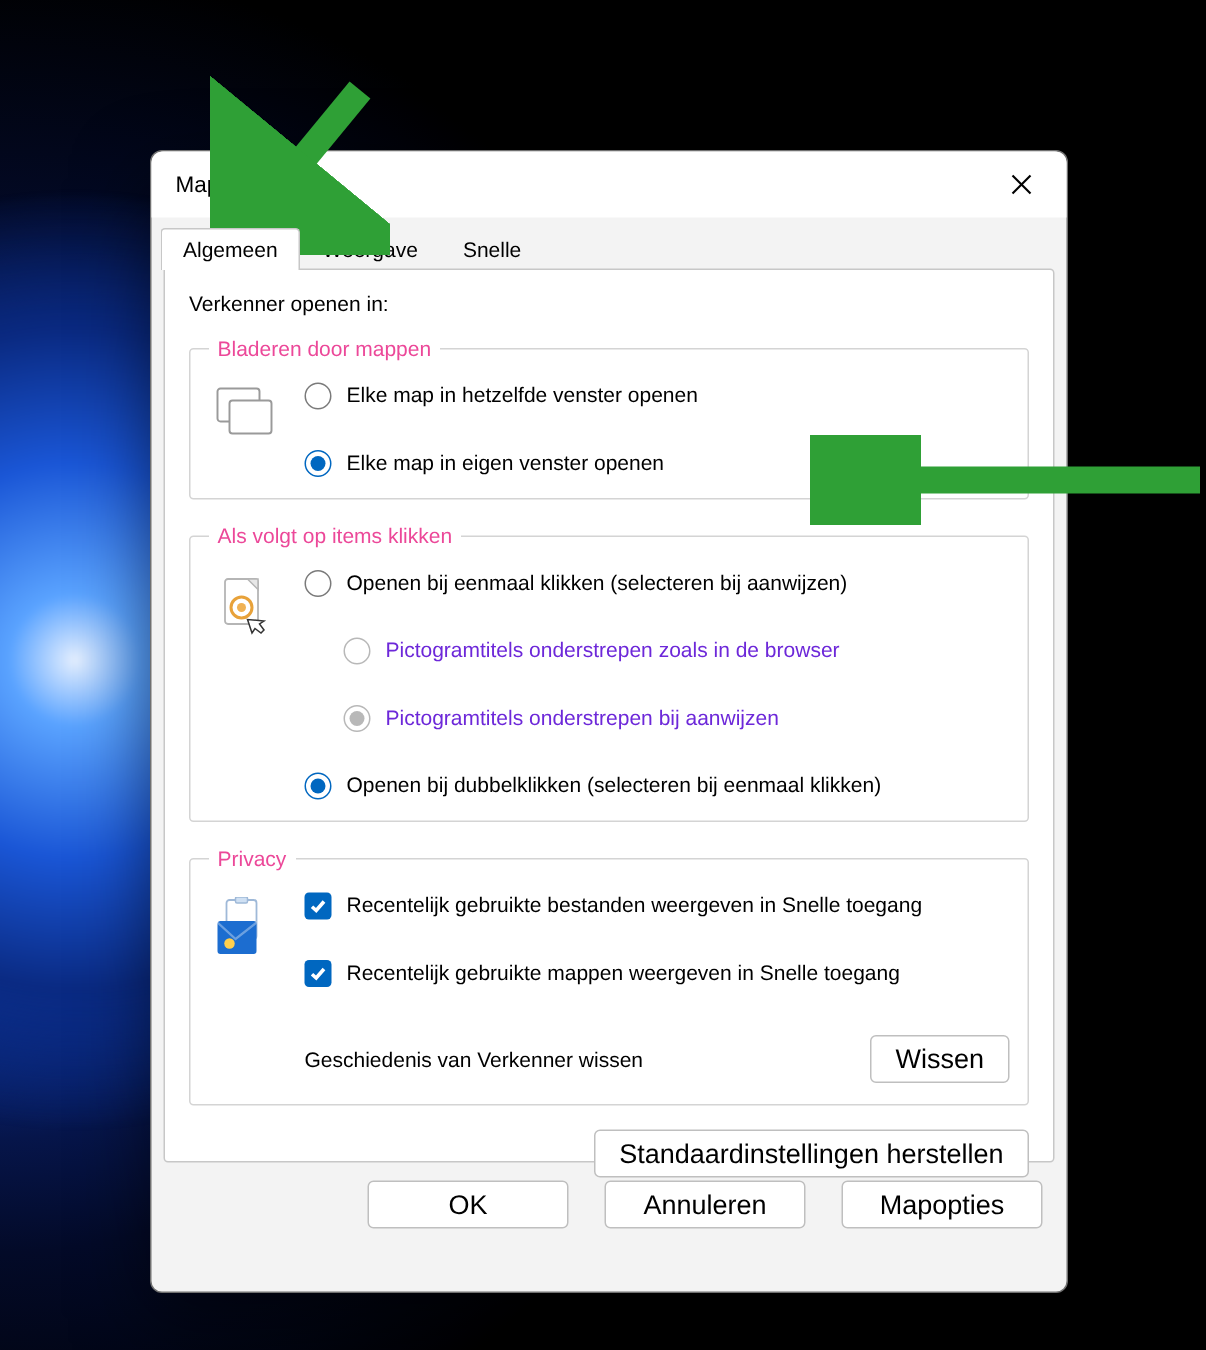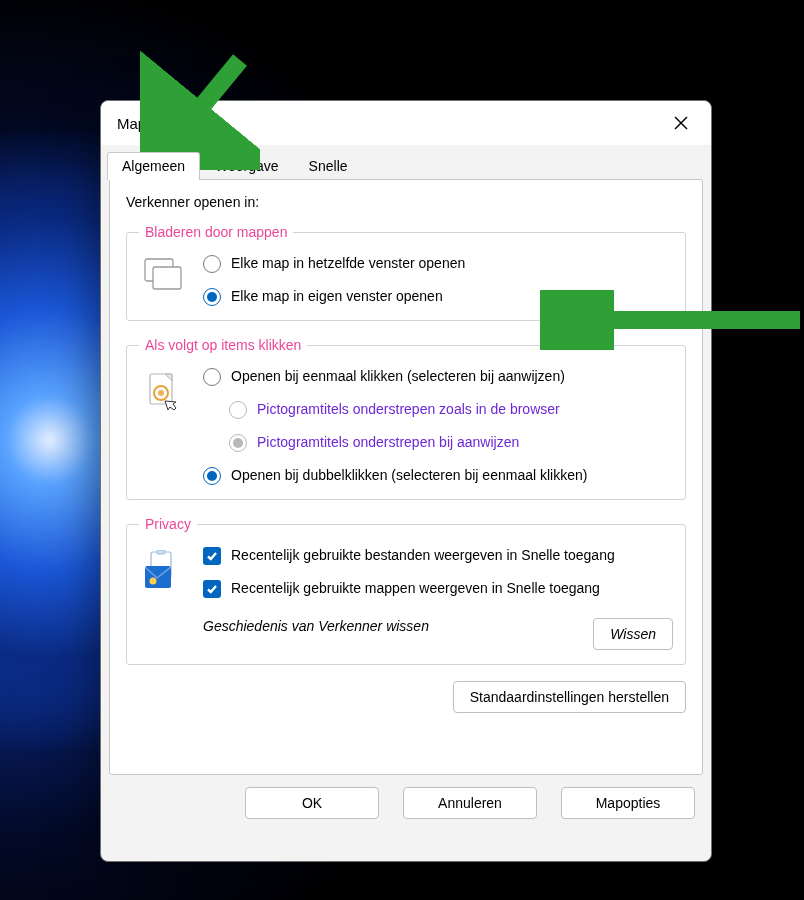--- a/index.html
+++ b/index.html
@@ -14,34 +14,34 @@
   .tab{padding:5px 14px 6px 14px;font-size:14px;border:1px solid transparent;border-bottom:none;border-radius:3px 3px 0 0;background:transparent;cursor:default;position:relative;top:1px;}
   .tab.active{background:#ffffff;border-color:#c7c7c7;z-index:2;}
   .tabpanel{margin:0 8px 8px 8px;background:#ffffff;border:1px solid #c7c7c7;border-radius:0 3px 3px 3px;padding:14px 16px 12px 16px;height:596px;box-sizing:border-box;position:relative;}
   .row-open{display:flex;align-items:center;gap:24px;margin-bottom:14px;}
   .dropdown{flex:1;display:flex;align-items:center;justify-content:space-between;border:1px solid #c0c0c0;border-radius:4px;background:#fff;height:30px;padding:0 10px;}
   .dropdown .chev{color:#555;}
   fieldset.group{border:1px solid #d4d4d4;border-radius:3px;margin:0 0 16px 0;padding:14px 12px 14px 12px;}
   fieldset.group>legend{padding:0 6px;font-size:14px;color:#ec4899;}
   .group-body{display:flex;gap:14px;}
   .group-icon{width:50px;flex:none;display:flex;justify-content:center;padding-top:4px;}
-  .options{flex:1;display:flex;flex-direction:column;gap:14px;}
+  .options{flex:1;display:flex;flex-direction:column;gap:26px;}
   .radio-row,.check-row{display:flex;align-items:flex-start;gap:10px;}
   .radio-row.sub{margin-left:26px;}
   .radio{width:18px;height:18px;border:1.6px solid #7a7a7a;border-radius:50%;flex:none;box-sizing:border-box;position:relative;background:#fff;margin-top:1px;}
   .radio.selected{border-color:#0067c0;}
   .radio.selected::after{content:"";position:absolute;inset:3px;border-radius:50%;background:#0067c0;}
   .radio.disabled{border-color:#b8b8b8;}
   .radio.disabled.selected::after{background:#b8b8b8;}
   .lbl{line-height:1.35;}
   .lbl.disabled{color:#6d28d9;}
   .checkbox{width:18px;height:18px;border-radius:3px;flex:none;background:#0067c0;display:flex;align-items:center;justify-content:center;margin-top:1px;}
   .checkbox svg{width:12px;height:12px;stroke:#fff;stroke-width:2.4;fill:none;}
-  .history-row{display:flex;align-items:flex-start;justify-content:space-between;margin-top:6px;font-style:italic;}
-  .btn{display:inline-flex;align-items:center;justify-content:center;height:30px;padding:0 16px;border:1px solid #bfbfbf;border-radius:4px;background:#fff;font-size:14px;}
+  .history-row{display:flex;align-items:center;justify-content:space-between;margin-top:6px;}
+  .btn{display:inline-flex;align-items:center;justify-content:center;height:30px;padding:0 16px;border:1px solid #bfbfbf;border-radius:4px;background:#fff;font-size:18px;}
   .restore-row{display:flex;justify-content:flex-end;margin-top:16px;}
   .footer{display:flex;justify-content:flex-end;gap:24px;padding:4px 16px 14px 16px;}
   .footer .btn{min-width:100px;}
   
   .folders-icon{width:40px;height:32px;}
   .click-icon{width:38px;height:42px;}
   .privacy-icon{width:42px;height:40px;}
   
   .arrow{position:absolute;pointer-events:none;}
 </style>

